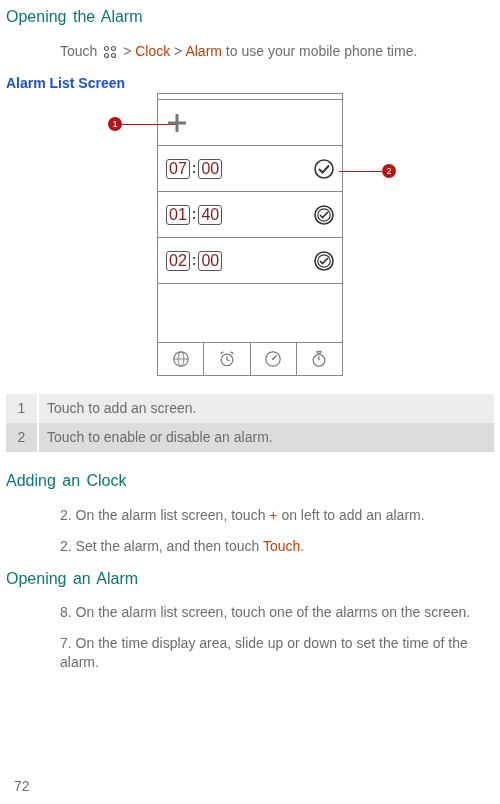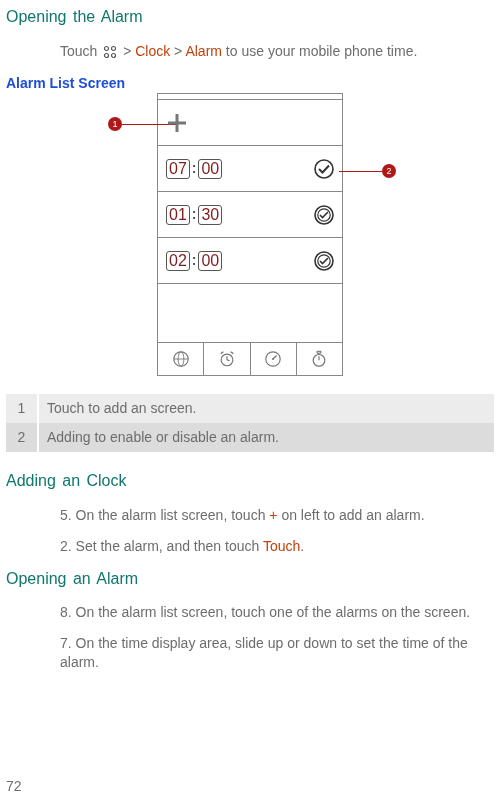--- a/index.html
+++ b/index.html
@@ -134,21 +134,21 @@
   }
   
   .step {
     margin-left: 54px;
     margin-bottom: 12px;
     text-indent: 0;
   }
   .page-num {
     position: absolute;
     bottom: 8px;
-    left: 6px;
+    left: 14px;
     font-size: 14px;
     color: #6d6d6d;
   }
 </style>
 </head>
 <body>
 
 <div class="heading">Opening the Alarm</div>
 
 <p class="instruction">
@@ -188,21 +188,21 @@
       <span class="time-box">00</span>
       <svg class="toggle" viewBox="0 0 20 20">
         <circle cx="10" cy="10" r="9" fill="none" stroke="#333" stroke-width="1.6"></circle>
         <path d="M5 10 L8.5 13.5 L15 6.5" fill="none" stroke="#333" stroke-width="2"></path>
       </svg>
     </div>
 
     <div class="alarm-row">
       <span class="time-box">01</span>
       <span class="colon">:</span>
-      <span class="time-box">30</span>
+      <span class="time-box">40</span>
       <svg class="toggle" viewBox="0 0 20 20">
         <circle cx="10" cy="10" r="9" fill="none" stroke="#333" stroke-width="1.6"></circle>
         <circle cx="10" cy="10" r="6.2" fill="none" stroke="#333" stroke-width="1.2"></circle>
         <path d="M6 10 L8.5 12.5 L14 7" fill="none" stroke="#333" stroke-width="1.6"></path>
       </svg>
     </div>
 
     <div class="alarm-row">
       <span class="time-box">02</span>
       <span class="colon">:</span>
@@ -253,28 +253,28 @@
 </div>
 
 <table class="legend">
   <tbody>
       <tr class="row-a">
     <td class="num">1</td>
     <td>Touch to add an screen.</td>
   </tr>
   <tr class="row-b">
     <td class="num">2</td>
-    <td>Adding to enable or disable an alarm.</td>
+    <td>Touch to enable or disable an alarm.</td>
   </tr>
 </tbody>
   </table>
 
 <div class="heading">Adding an Clock</div>
 <p class="step">
-  <span>5. On the alarm list screen, touch </span><span class="bold">+</span><span> on left to add an alarm.</span>
+  <span>2. On the alarm list screen, touch </span><span class="bold">+</span><span> on left to add an alarm.</span>
 </p>
 <p class="step">
   <span>2. Set the alarm, and then touch </span><span class="bold">Touch</span><span>.</span>
 </p>
 
 <div class="heading">Opening an Alarm</div>
 <p class="step">8. On the alarm list screen, touch one of the alarms on the screen.</p>
 <p class="step">7. On the time display area, slide up or down to set the time of the alarm.</p>
 
 <div class="page-num">72</div>

